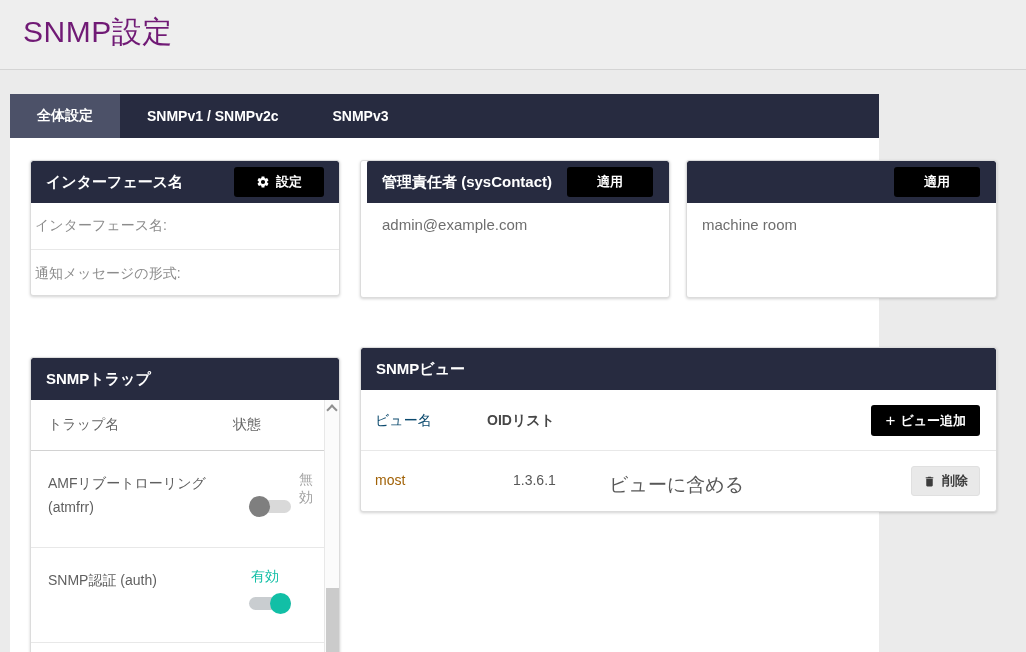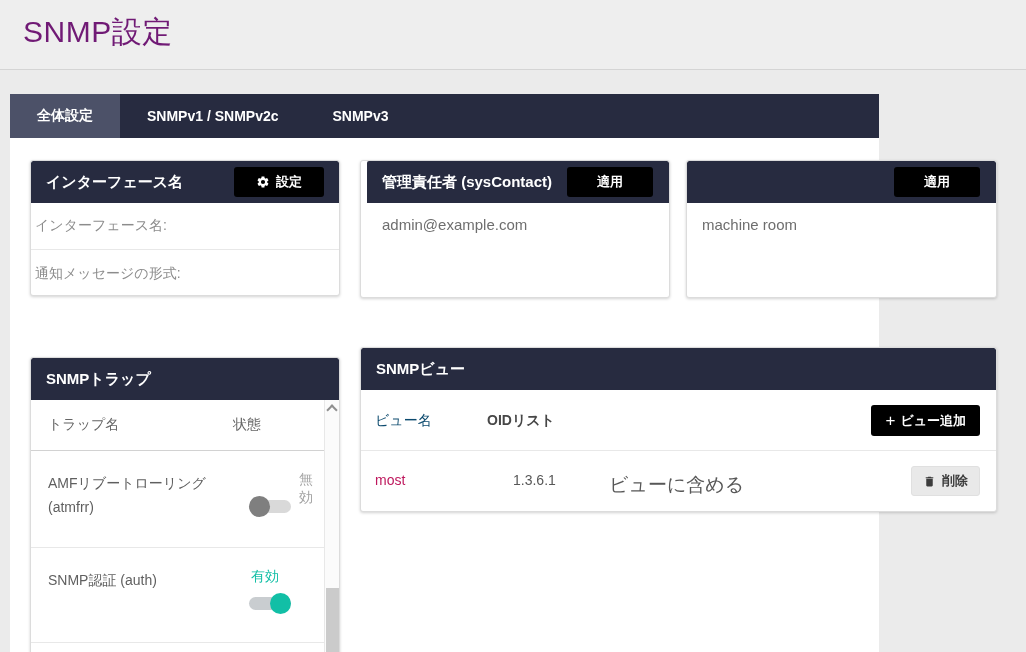--- a/index.html
+++ b/index.html
@@ -102,21 +102,21 @@
   .scroll-thumb{
     position:absolute;left:1px;top:188px;width:13px;height:65px;background:#cbcbcb;cursor:pointer;
   }
   
   .view-colrow{position:relative;height:61px;border-bottom:1px solid #e8e8e8;box-sizing:border-box;}
   .view-colrow .colname{position:absolute;left:14px;top:22px;font-size:14px;color:#0c4a6e;text-align:center;}
   .view-colrow .coloid{position:absolute;left:126px;top:22px;font-size:14px;color:#474747;font-weight:700;}
   .add-btn{position:absolute;right:16px;top:15px;height:31px;}
   .plus-glyph{font-size:17px;font-weight:400;line-height:1;margin-right:-1px;}
   .view-datarow{position:relative;height:61px;}
-  .view-datarow .cell-name{position:absolute;left:14px;top:21px;font-size:14px;color:#be185d;text-align:center;}
+  .view-datarow .cell-name{position:absolute;left:14px;top:21px;font-size:14px;color:#a16207;text-align:center;}
   .view-datarow .cell-oid{position:absolute;left:152px;top:21px;font-size:14px;color:#575757;}
   .view-datarow .cell-mode{position:absolute;left:248px;top:21px;font-size:19px;color:#575757;}
   .del-btn{
     position:absolute;right:16px;top:15px;height:30px;
     background:#e9e9e9;border:1px solid #e0e0e0;border-radius:3px;
     color:#3c3c3c;font-size:13px;font-weight:600;
     display:flex;align-items:center;justify-content:center;gap:6px;
     padding:0 11px;cursor:pointer;box-sizing:border-box;font-family:inherit;
   }
 </style>

